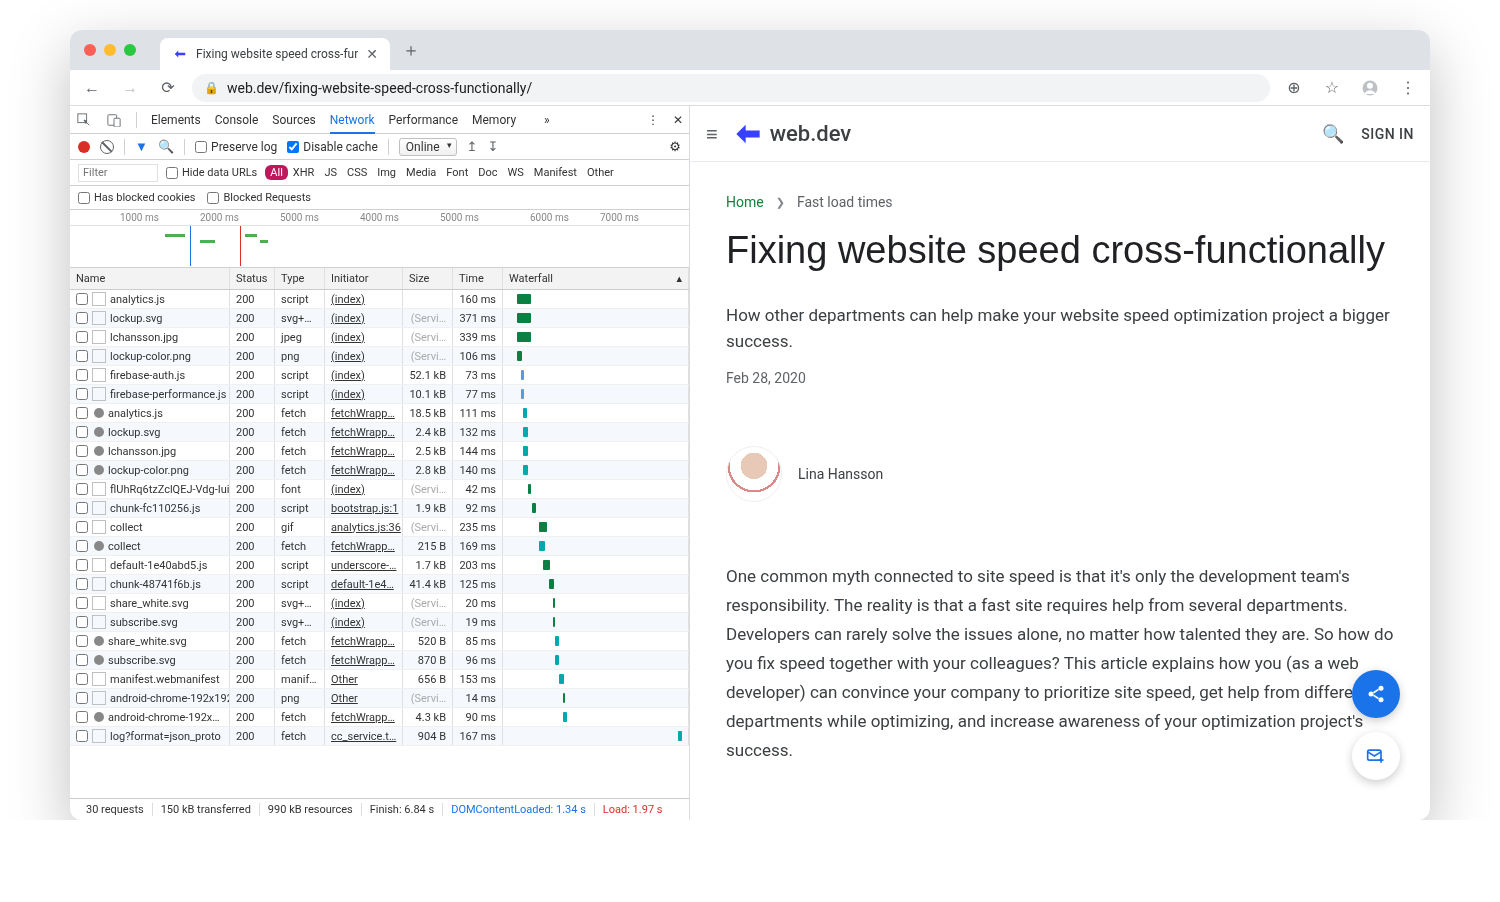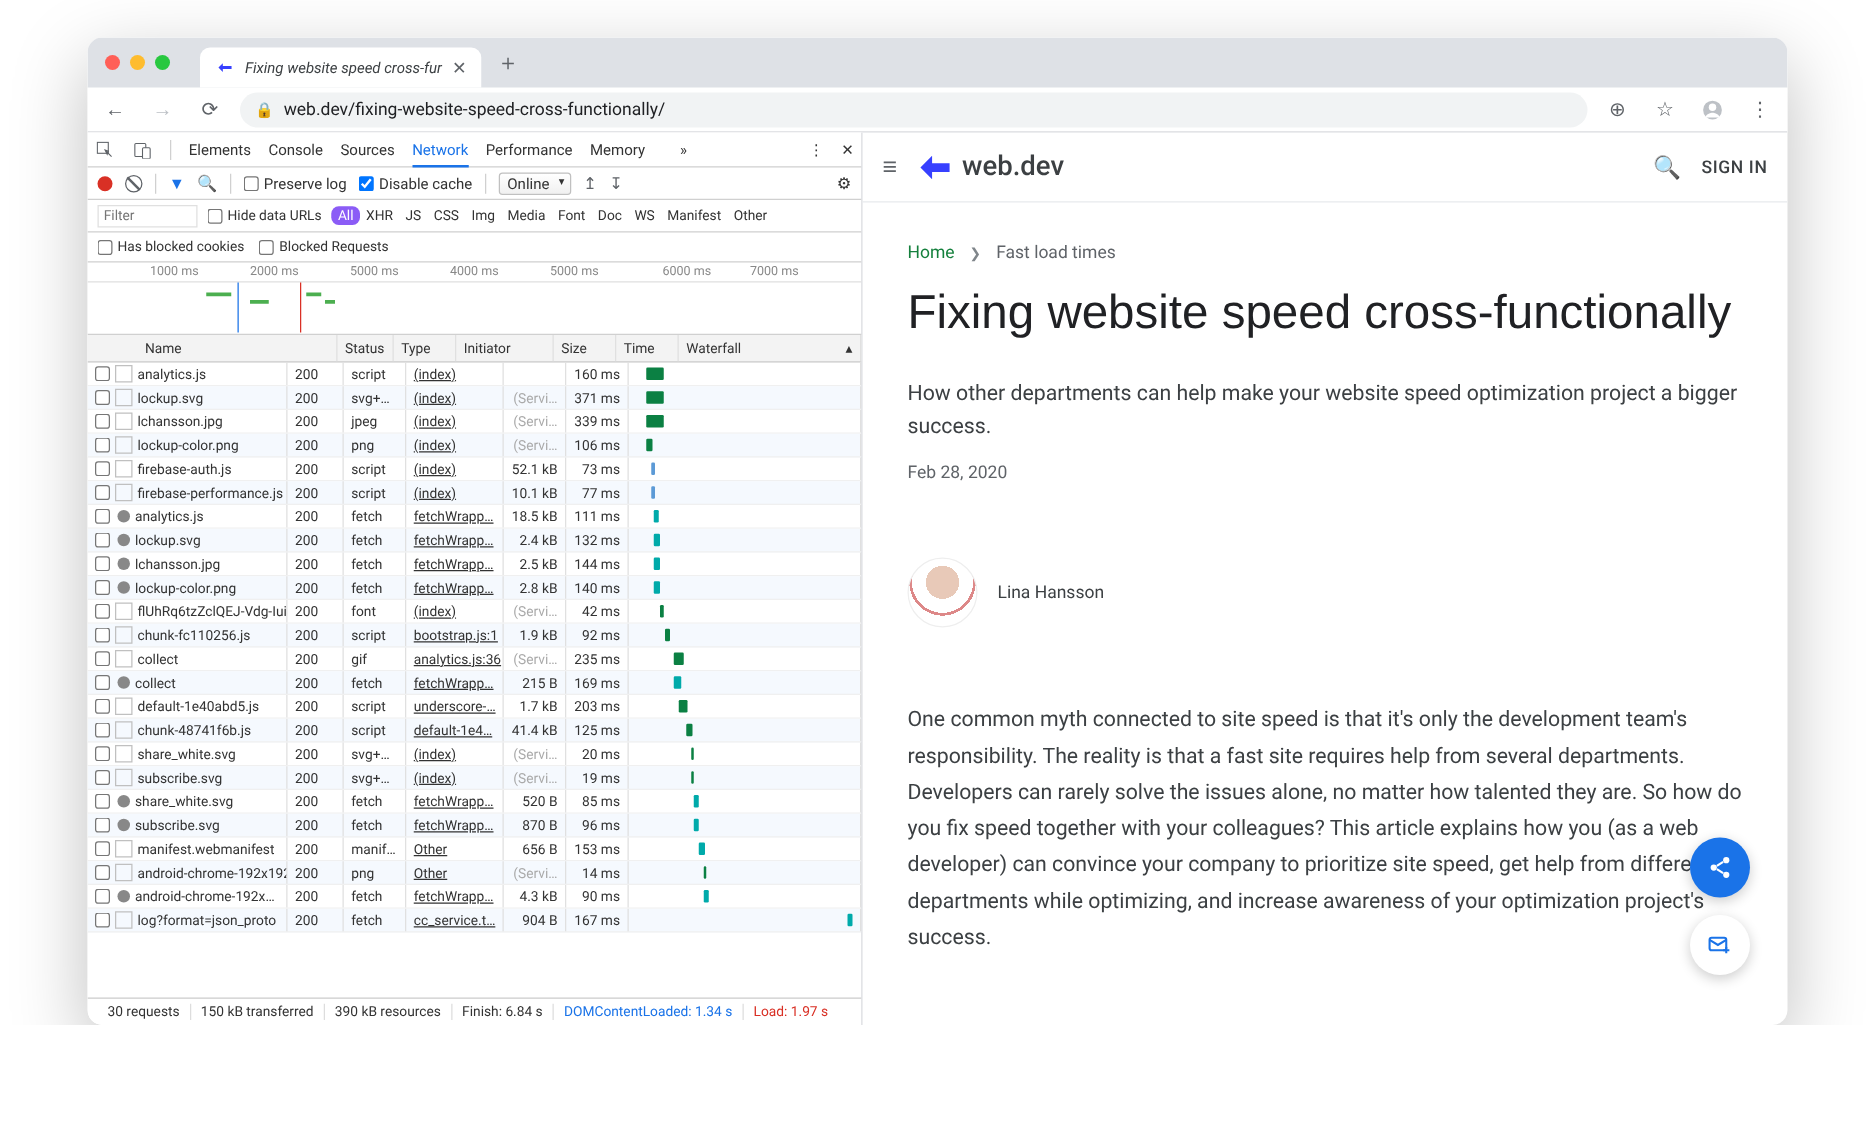--- a/index.html
+++ b/index.html
@@ -6,21 +6,21 @@
 body { background:#fff; overflow:hidden; }
 
 .window { width:1360px; height:790px; margin:30px auto 0; border-radius:12px; overflow:hidden; box-shadow:0 20px 60px rgba(0,0,0,.25); display:flex; flex-direction:column; background:#fff; }
 
 
 .titlebar { height:40px; background:#dee1e6; display:flex; align-items:center; position:relative; }
 .traffic { display:flex; gap:8px; padding:0 14px; }
 .tl { width:12px; height:12px; border-radius:50%; }
 .tl.r { background:#ff5f57; } .tl.y { background:#febc2e; } .tl.g { background:#28c840; }
 .tab { height:32px; margin-top:8px; margin-left:10px; background:#fff; border-radius:8px 8px 0 0; display:flex; align-items:center; padding:0 12px; gap:8px; font-size:12px; color:#3c4043; min-width:220px; }
-.tab .tx { white-space:nowrap; overflow:hidden; text-overflow:ellipsis; flex:1;font-style:italic; }
+.tab .tx { white-space:nowrap; overflow:hidden; text-overflow:ellipsis; flex:1; }
 .fav { width:16px; height:16px; display:flex; align-items:center; justify-content:center; }
 .x { font-size:14px; color:#5f6368; cursor:pointer; }
 .plus { width:26px; height:26px; display:flex; align-items:center; justify-content:center; font-size:18px; color:#5f6368; margin-left:8px; cursor:pointer; border-radius:50%; }
 
 
 .urlbar { height:36px; background:#fff; border-bottom:1px solid #dadce0; display:flex; align-items:center; padding:0 8px; gap:10px; }
 .nav-icn { width:28px; height:28px; display:flex; align-items:center; justify-content:center; color:#5f6368; font-size:16px; cursor:pointer; border-radius:50%; }
 .nav-icn.disabled { color:#bdc1c6; }
 .omnibox { flex:1; height:28px; background:#f1f3f4; border-radius:14px; display:flex; align-items:center; padding:0 12px; font-size:14px; color:#202124; }
 .lock { color:#5f6368; margin-right:8px; font-size:12px; }
@@ -46,35 +46,35 @@
 .mag { font-size:13px; color:#5f6368; }
 .chk { display:flex; align-items:center; gap:4px; }
 .chk input { width:12px; height:12px; }
 .sel { border:1px solid #c0c0c0; padding:1px 16px 1px 6px; border-radius:3px; font-size:12px; background:linear-gradient(#fff,#f0f0f0); position:relative; }
 .sel::after { content:'▾'; position:absolute; right:4px; font-size:9px; }
 .gear { margin-left:auto; font-size:13px; }
 
 .dt-filter { height:26px; border-bottom:1px solid #d0d0d0; display:flex; align-items:center; padding:0 8px; gap:8px; font-size:11px; }
 .finput { width:80px; height:18px; border:1px solid #e0e0e0; padding:0 4px; color:#999; font-size:11px; }
 .pill { padding:1px 5px; border-radius:6px; cursor:pointer; }
-.pill.active { background:#8b5cf6; color:#fff; }
+.pill.active { background:#be185d; color:#fff; }
 
 .dt-filter2 { height:24px; border-bottom:1px solid #d0d0d0; display:flex; align-items:center; padding:0 8px; gap:12px; font-size:11px; }
 
 
 .timeline { height:58px; border-bottom:1px solid #d0d0d0; position:relative; }
 .timeline .ruler { height:16px; border-bottom:1px solid #e0e0e0; display:flex; font-size:10px; color:#888; }
 .timeline .tick { position:absolute; top:2px; }
 .timeline .marks { position:relative; height:40px; }
 .timeline .mk { position:absolute; width:5px; height:3px; background:#4caf50; top:8px; }
 .timeline .vline { position:absolute; top:0; bottom:0; width:1px; }
 
 
 .nettable { flex:1; display:flex; flex-direction:column; min-height:0; }
-.nethead { height:22px; border-bottom:1px solid #ccc; display:flex; font-size:11px; color:#333; background:#f3f3f3;padding-left:40px; }
+.nethead { height:22px; border-bottom:1px solid #ccc; display:flex; font-size:11px; color:#333; background:#f3f3f3; }
 .col { border-right:1px solid #e0e0e0; padding:3px 6px; display:flex; align-items:center; overflow:hidden; white-space:nowrap; text-overflow:ellipsis; }
 .c-name { width:160px; }
 .c-status { width:45px; }
 .c-type { width:50px;text-align:right; }
 .c-init { width:78px; }
 .c-size { width:50px; justify-content:flex-end; }
 .c-time { width:50px; justify-content:flex-end; }
 .c-wf { flex:1; position:relative; }
 .netbody { flex:1; overflow:auto; }
 .row { height:19px; display:flex; font-size:11px; color:#333; border-bottom:1px solid #f0f0f0; }
@@ -621,21 +621,21 @@
               <div class="col c-wf">
                 <div class="bar" style="left:175px;width:4px;background:#0aa;"></div>
               </div>
             </div>
           </div>
       </div>
 
       <div class="summary">
         <span>30 requests</span>
         <span>150 kB transferred</span>
-        <span>390 kB resources</span>
+        <span>990 kB resources</span>
         <span>Finish: 6.84 s</span>
         <span class="dcl">DOMContentLoaded: 1.34 s</span>
         <span class="ld" style="border:none;">Load: 1.97 s</span>
       </div>
     </div>
 
     <div class="page">
       <div class="phdr">
         <span class="ham">≡</span>
         <div class="brand">

